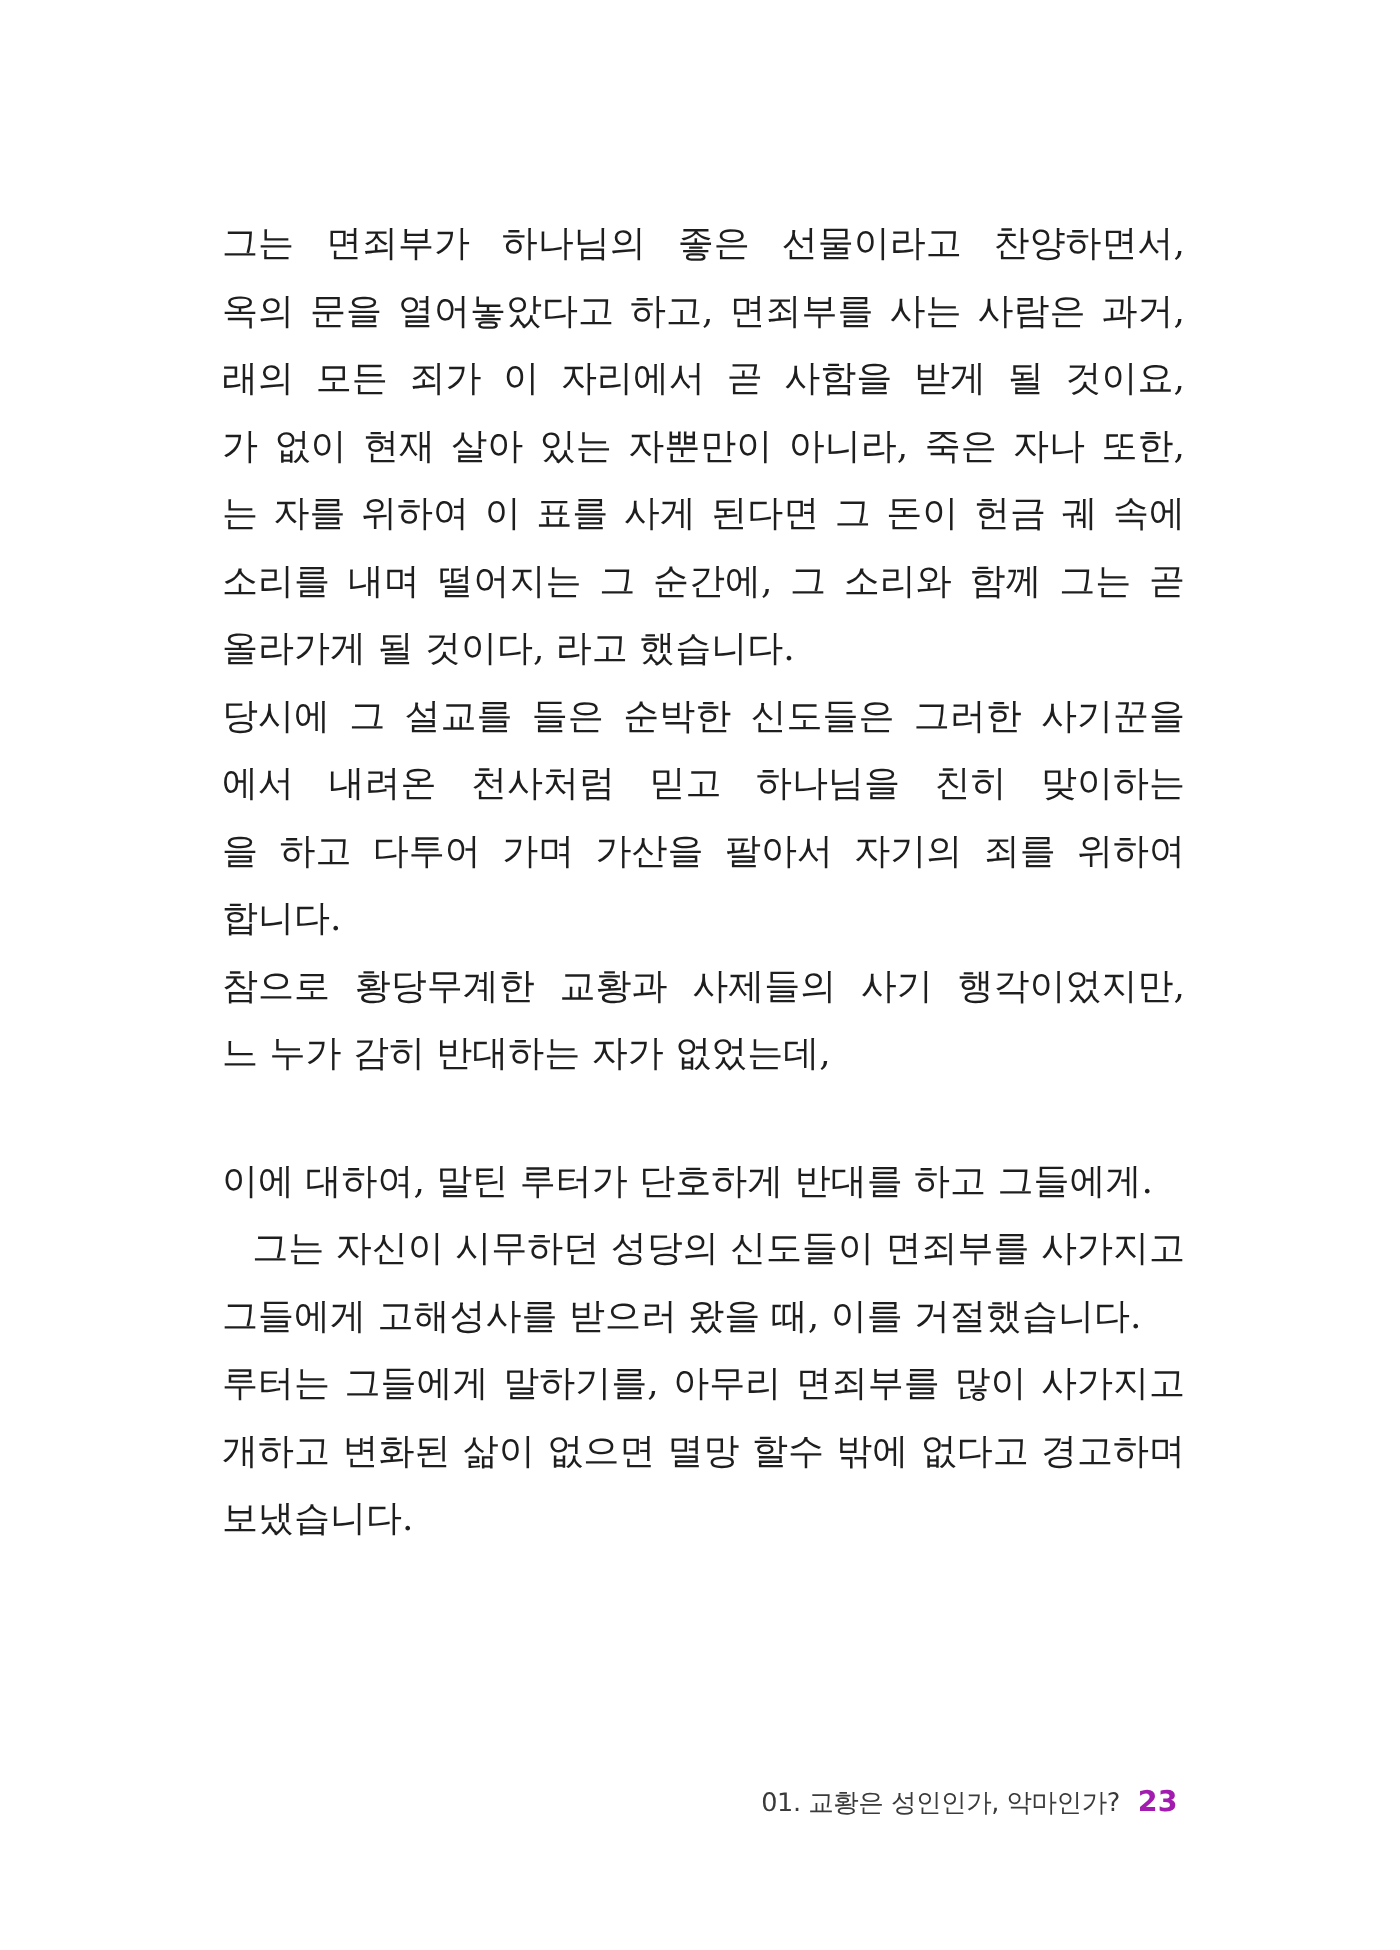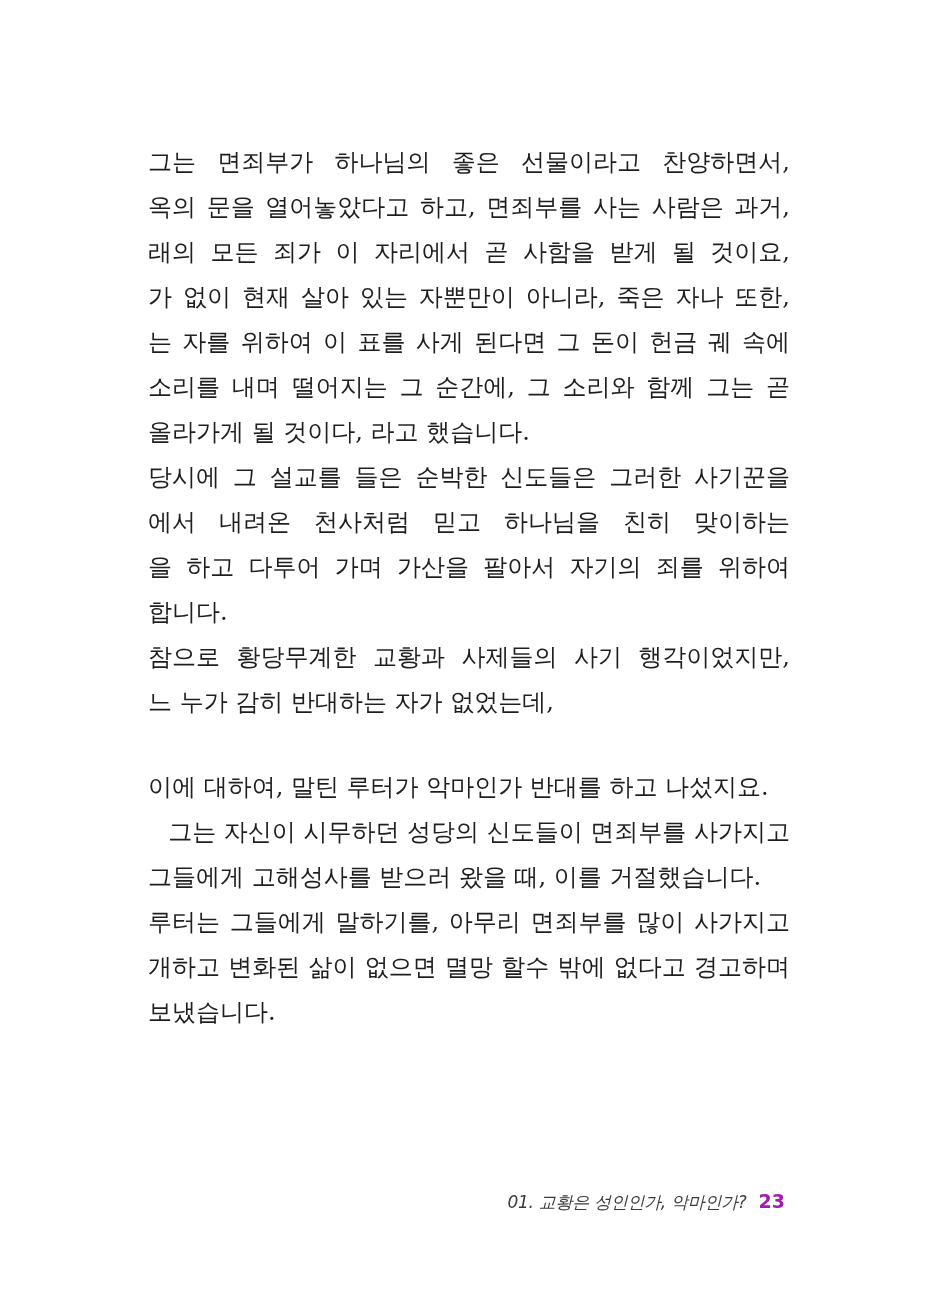--- a/index.html
+++ b/index.html
@@ -44,21 +44,20 @@
     top: 1190px;
     display: flex;
     align-items: baseline;
     gap: 12px;
     font-family: "DejaVu Sans", "Liberation Sans", sans-serif;
   }
   .footer .chapter {
     font-size: 17px;
     color: #3a3a3a;
     letter-spacing: -0.3px;
-    font-style: italic;
   }
   .footer .num {
     font-size: 19px;
     font-weight: bold;
     color: #a21caf;
   }
 </style>
 </head>
 <body>
 
@@ -84,21 +83,21 @@
     </div>
 
     <div class="para">
       <div class="tline">참으로 황당무계한 교황과 사제들의 사기 행각이었지만, 당시에 어</div>
       <div class="tline last">느 누가 감히 반대하는 자가 없었는데,</div>
     </div>
 
     <div class="pgap"></div>
 
     <div class="para">
-      <div class="tline last">이에 대하여, 말틴 루터가 악마인가 반대를 하고 나섰지요.</div>
+      <div class="tline last">이에 대하여, 말틴 루터가 단호하게 반대를 하고 그들에게.</div>
     </div>
 
     <div class="para">
       <div class="tline last">그는 자신이 시무하던 성당의 신도들이 면죄부를 사가지고 와서,…</div>
     </div>
 
     <div class="para">
       <div class="tline last">그들에게 고해성사를 받으러 왔을 때, 이를 거절했습니다.</div>
     </div>
 

